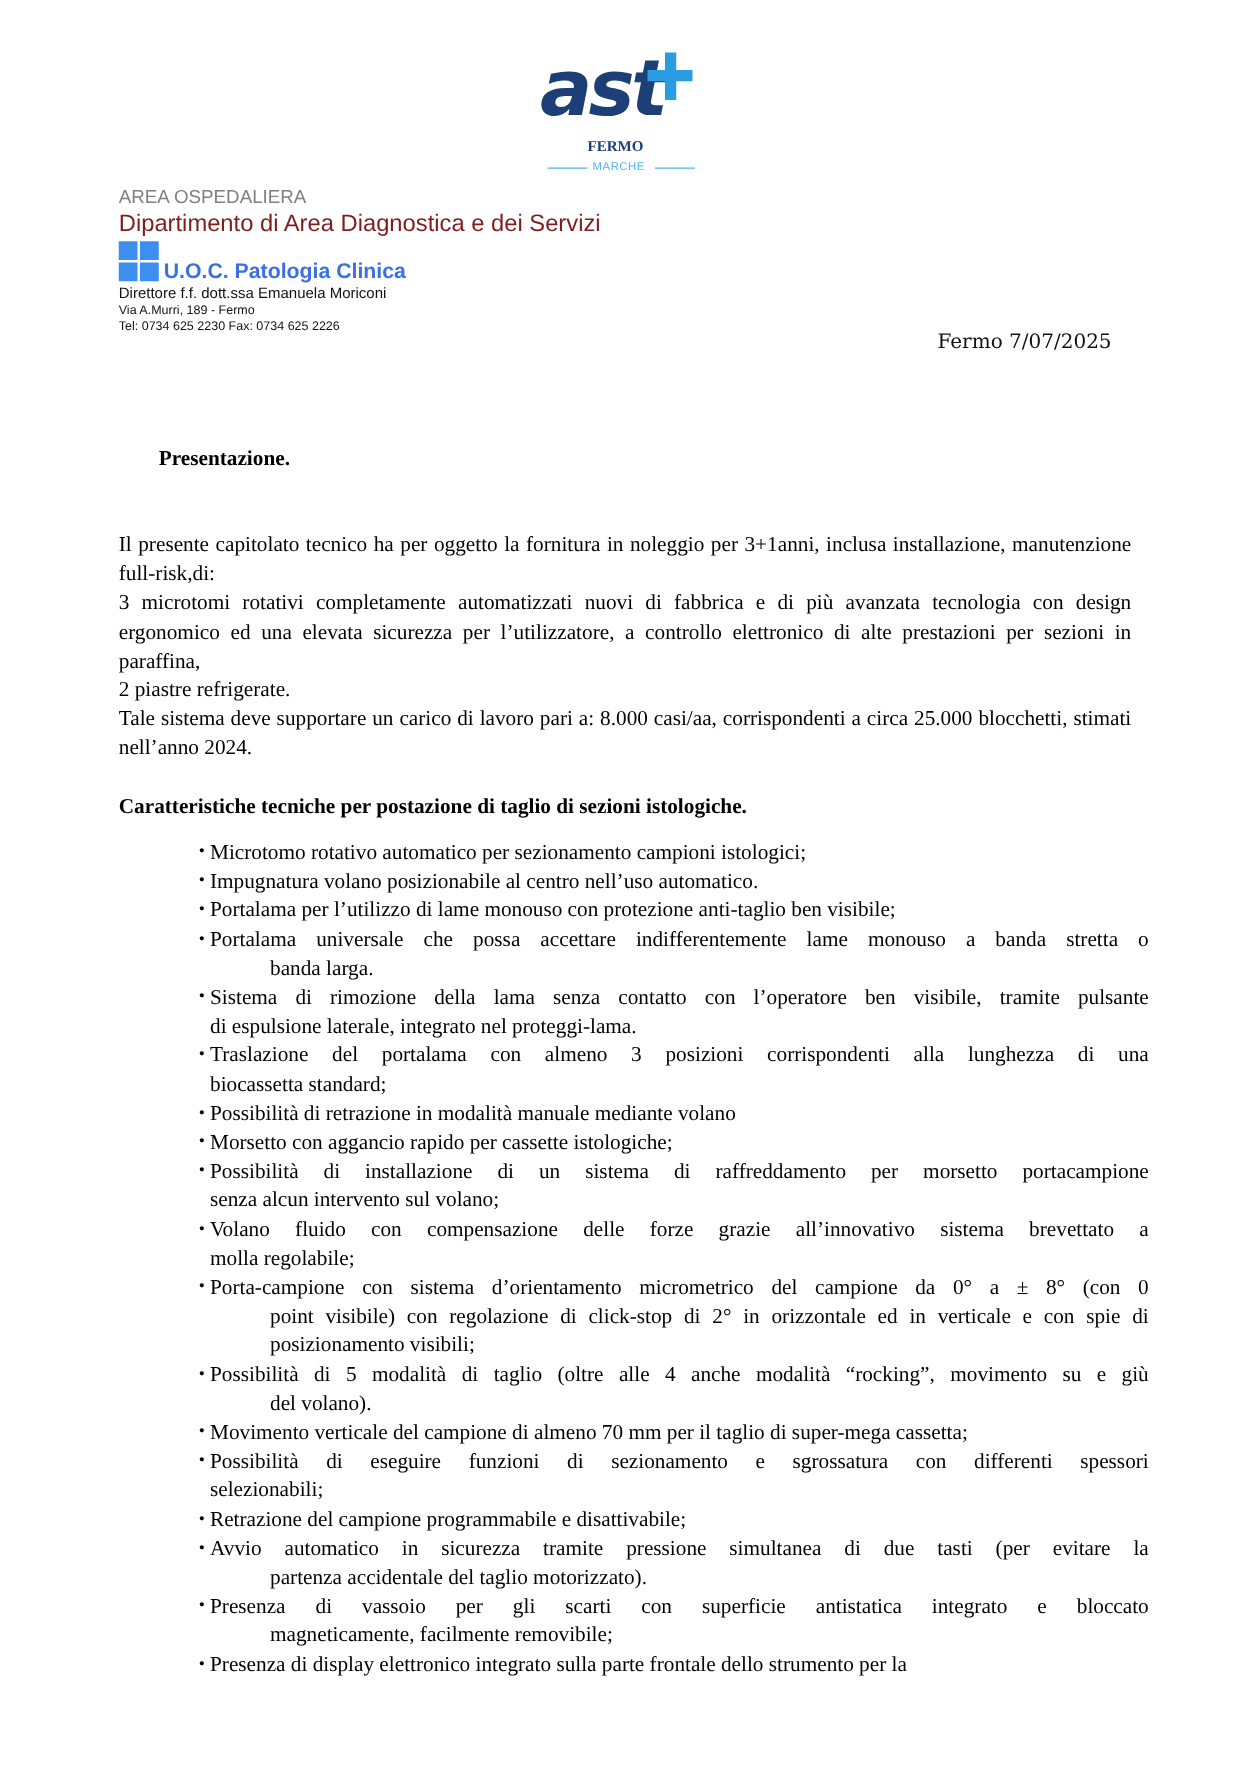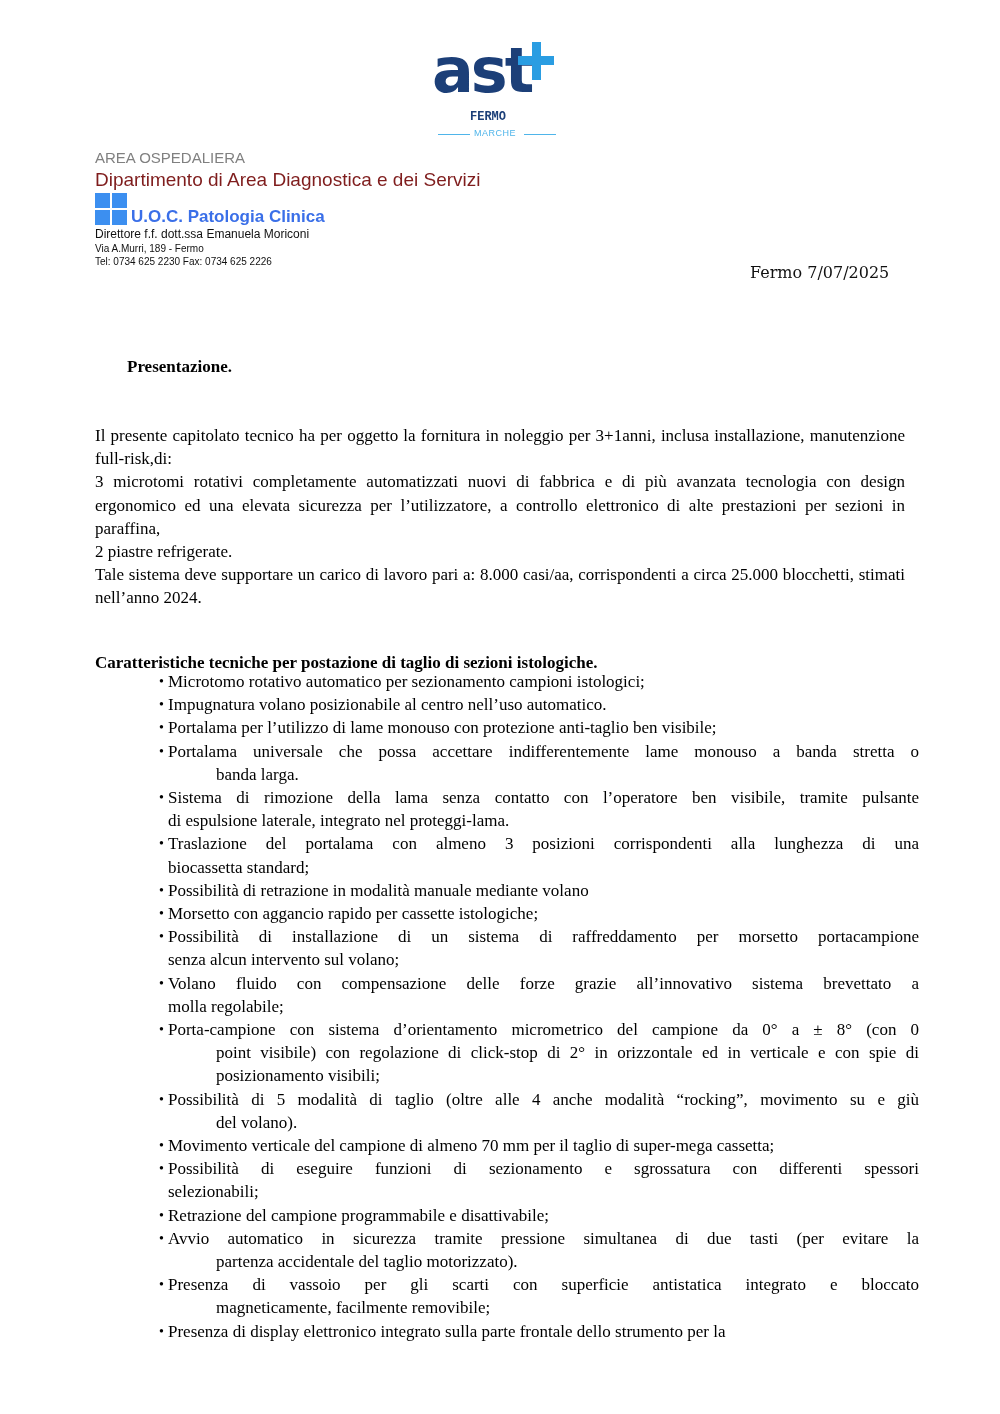--- a/index.html
+++ b/index.html
@@ -1,24 +1,24 @@
 <!DOCTYPE html>
 <html><head>
 <meta charset="utf-8">
 <style>
   html, body { margin: 0; padding: 0; background: #ffffff; }
   body { width: 1000px; height: 1414px; position: relative; overflow: hidden; }
   .page { position: absolute; left: 0; top: 0; width: 1000px; height: 1414px; }
 
   
   .logo { position: absolute; left: 432px; top: 40px; width: 130px; height: 100px; }
-  .logo-ast { position: absolute; left: 0; top: 0; font-family: "DejaVu Sans", sans-serif; font-weight: bold; font-size: 62px; color: #1c3f78; letter-spacing: -3px; line-height: 62px; }
+  .logo-ast { position: absolute; left: 0; top: 0; font-family: "DejaVu Sans", sans-serif; font-weight: bold; font-size: 62px; color: #1c3f78; letter-spacing: -3px; line-height: 62px; font-style: italic; }
   .logo-plus-v { position: absolute; left: 100px; top: 2px; width: 9px; height: 38px; background: #2a9de2; }
   .logo-plus-h { position: absolute; left: 86px; top: 16px; width: 36px; height: 9px; background: #2a9de2; }
-  .logo-fermo { position: absolute; left: 38px; top: 70px; font-family: Liberation Mono, monospace; font-weight: bold; font-size: 12px; color: #1c3f78; }
+  .logo-fermo { position: absolute; left: 38px; top: 70px; font-family: Liberation Serif, serif; font-weight: bold; font-size: 12px; color: #1c3f78; }
   .logo-line-l { position: absolute; left: 6px; top: 94px; width: 32px; height: 1px; background: #4fb5ea; }
   .logo-line-r { position: absolute; left: 92px; top: 94px; width: 32px; height: 1px; background: #4fb5ea; }
   .logo-marche { position: absolute; left: 42px; top: 88px; font-family: Liberation Sans, sans-serif; font-size: 9px; color: #4fb5ea; letter-spacing: 0.5px; }
 
   
   .hdr { position: absolute; left: 95px; font-family: "Liberation Sans", sans-serif; }
   .area { top: 149px; font-size: 15px; color: #808080; }
   .dept { top: 169px; font-size: 19px; color: #7f1d1d; }
   .uoc-icon { position: absolute; left: 95px; top: 193px; width: 32px; height: 32px; }
   .uoc-icon span { position: absolute; width: 15px; height: 15px; background: #3c8ff0; }
@@ -27,21 +27,21 @@
   .address { top: 243px; font-size: 10px; color: #111; }
   .tel { top: 256px; font-size: 10px; color: #111; }
 
   .date { position: absolute; left: 750px; top: 263px; font-family: "DejaVu Serif", serif; font-size: 16px; color: #111; }
 
   
   .serif { font-family: "Liberation Serif", serif; color: #000; font-size: 17px; line-height: 23.2px; }
   .title { position: absolute; left: 95px; top: 355px; font-weight: bold; margin-left: 32px; }
   .para { position: absolute; left: 95px; top: 424px; width: 810px; }
   .para p { margin: 0; text-align: justify; }
-  .section-title { position: absolute; left: 95px; top: 633px; font-weight: bold; margin-top: 18px; }
+  .section-title { position: absolute; left: 95px; top: 633px; font-weight: bold; }
   .bullets { position: absolute; left: 145px; top: 656px; width: 760px; margin: 14px; padding: 0; list-style: none; }
   .bullets li { position: relative; padding-left: 9px; text-align: justify; text-align-last: left; }
   .bullets li::before { content: "\2022"; position: absolute; left: 0; top: 0; font-size: 14px; }
   .bullets li.deep .rest { display: block; padding-left: 48px; }
 </style>
 </head>
 <body>
 
 <div class="page">
 

